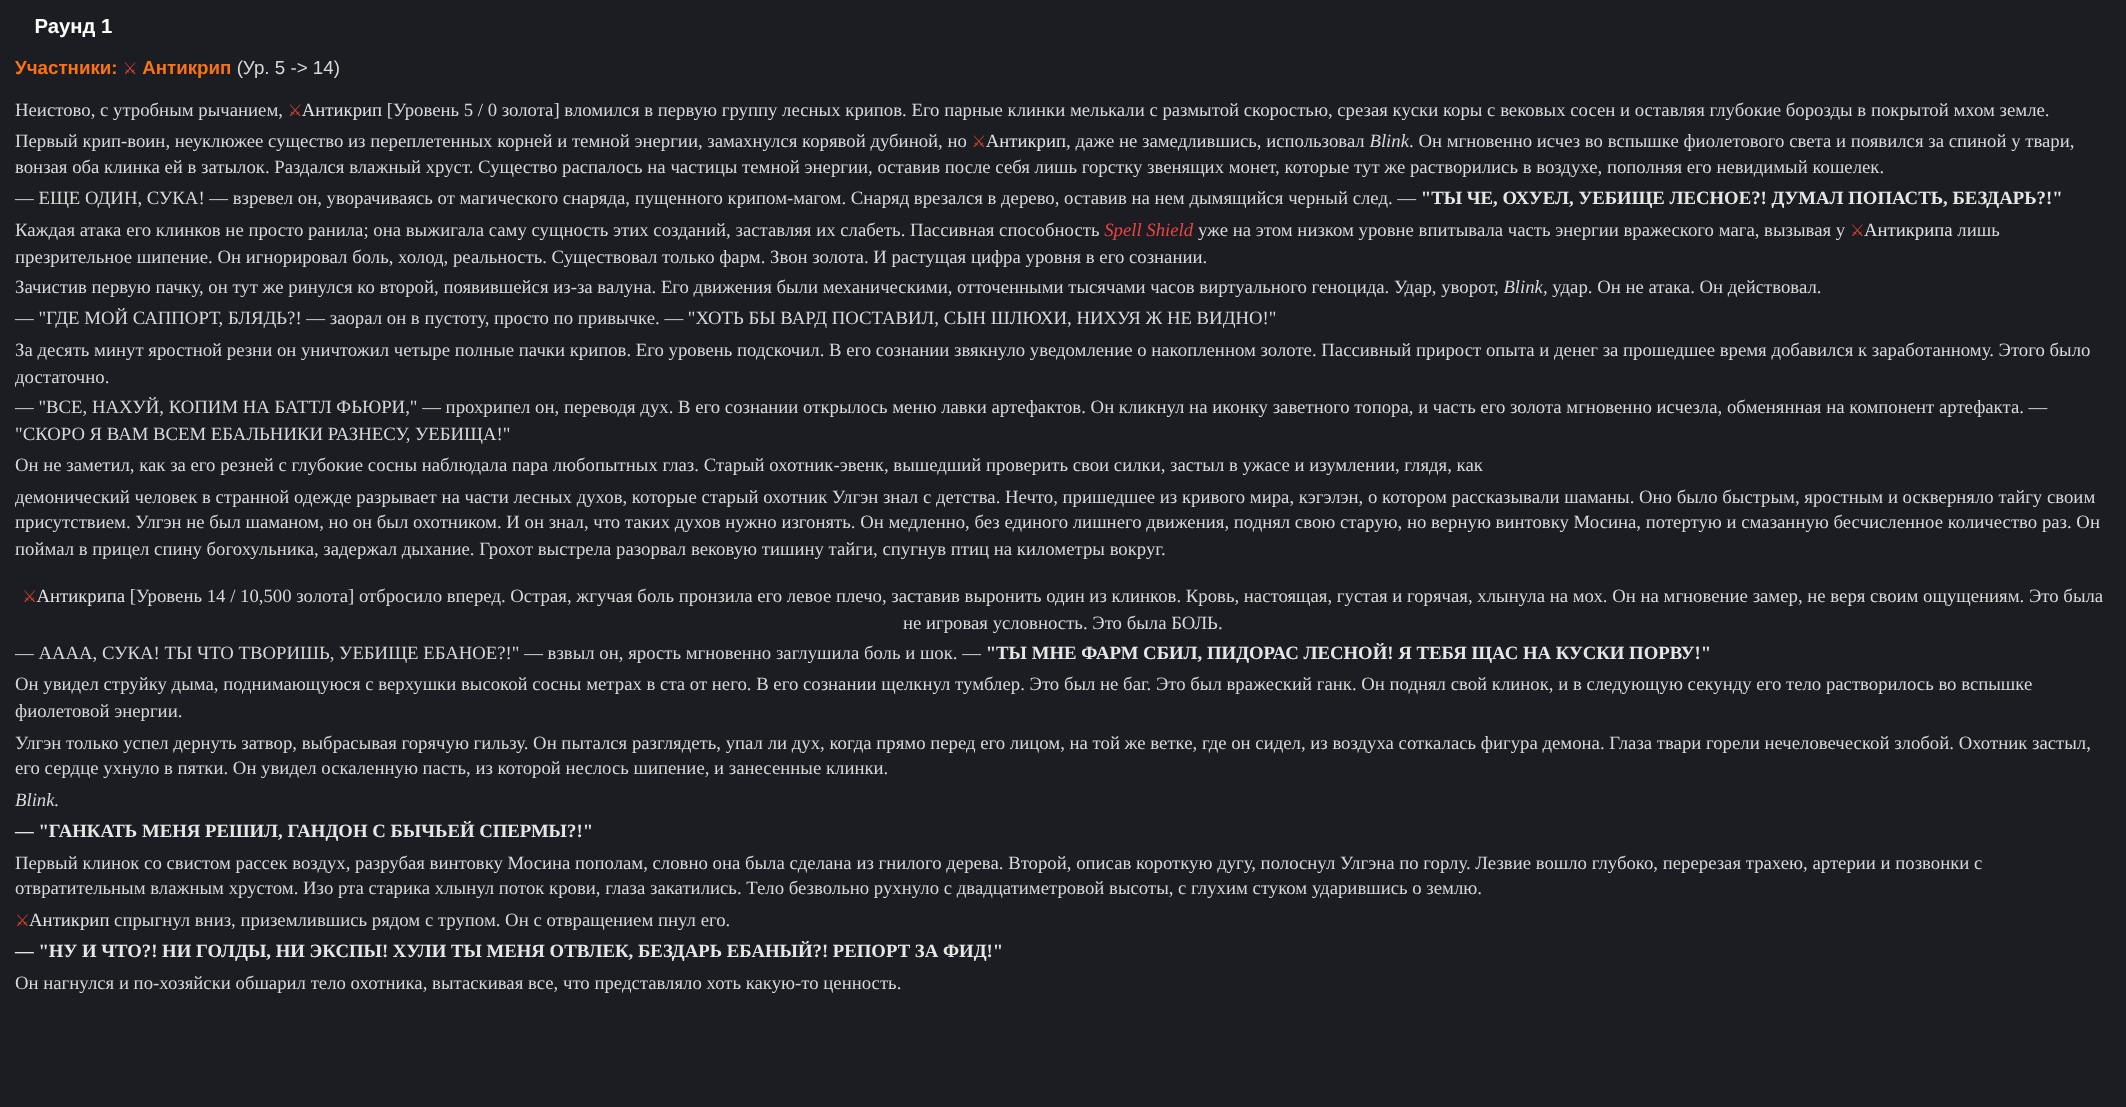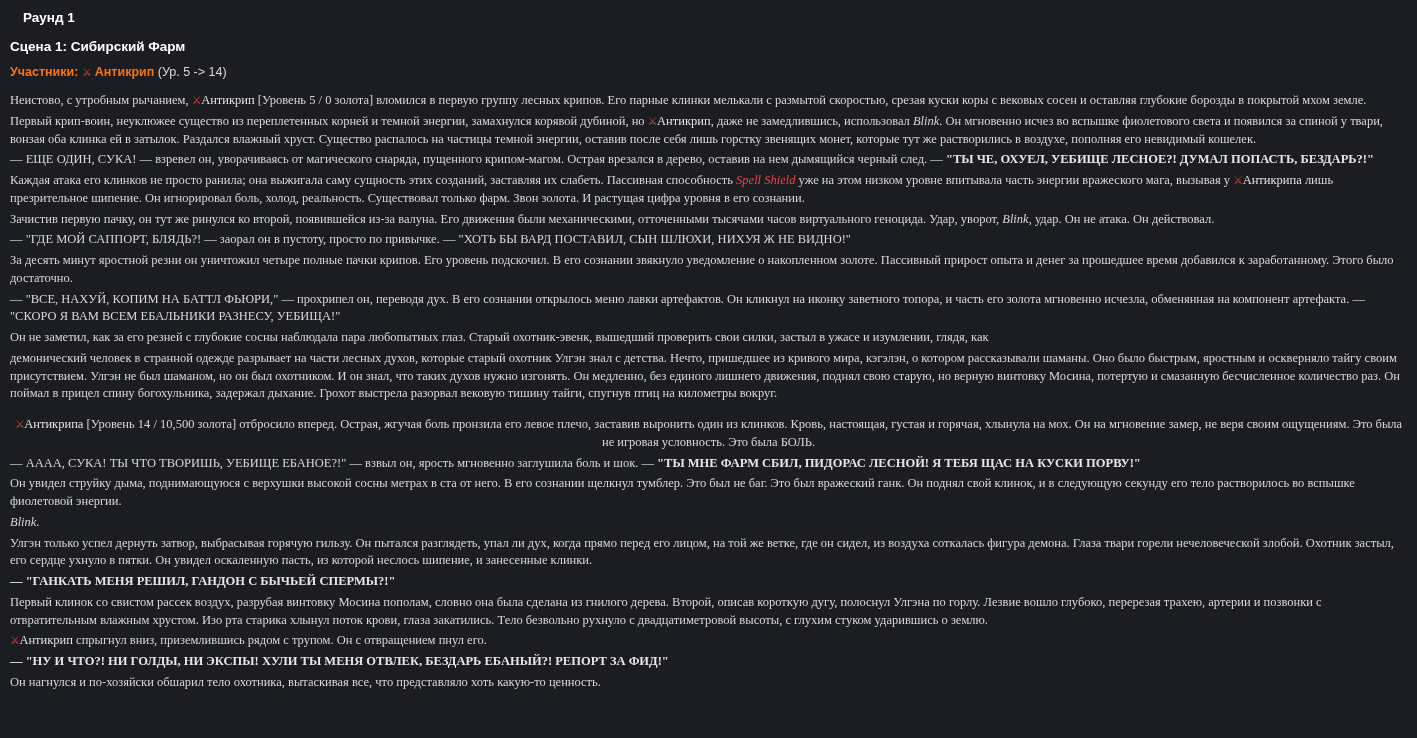--- a/index.html
+++ b/index.html
@@ -68,42 +68,41 @@
     font-style: italic;
     color: #ef4444;
     text-align: center;
   }
 </style>
 </head>
 <body>
 
 <div class="page">
   <div class="round-title">Раунд 1</div>
-  <div class="scene-title">Сцена 1: Сибирский Фарм</div>
   <div class="participants">
     <b>Участники:</b>
     <span class="hero-icon">⚔</span>
     <b>Антикрип</b>
     <span>(Ур. 5 -&gt; 14)</span>
   </div>
   <div id="story-body">
       <p><span>Неистово, с утробным рычанием, </span><span class="hero-icon">⚔</span><span class="hero">Антикрип</span><span> [Уровень 5 / 0 золота] вломился в первую группу лесных крипов. Его парные клинки мелькали с размытой скоростью, срезая куски коры с вековых сосен и оставляя глубокие борозды в покрытой мхом земле.</span></p>
       <p><span>Первый крип-воин, неуклюжее существо из переплетенных корней и темной энергии, замахнулся корявой дубиной, но </span><span class="hero-icon">⚔</span><span class="hero">Антикрип</span><span>, даже не замедлившись, использовал </span><span class="em">Blink</span><span>. Он мгновенно исчез во вспышке фиолетового света и появился за спиной у твари, вонзая оба клинка ей в затылок. Раздался влажный хруст. Существо распалось на частицы темной энергии, оставив после себя лишь горстку звенящих монет, которые тут же растворились в воздухе, пополняя его невидимый кошелек.</span></p>
-      <p><span>— ЕЩЕ ОДИН, СУКА! — взревел он, уворачиваясь от магического снаряда, пущенного крипом-магом. Острая врезался в дерево, оставив на нем дымящийся черный след. — </span><span class="shout">"ТЫ ЧЕ, ОХУЕЛ, УЕБИЩЕ ЛЕСНОЕ?! ДУМАЛ ПОПАСТЬ, БЕЗДАРЬ?!"</span></p>
+      <p><span>— ЕЩЕ ОДИН, СУКА! — взревел он, уворачиваясь от магического снаряда, пущенного крипом-магом. Снаряд врезался в дерево, оставив на нем дымящийся черный след. — </span><span class="shout">"ТЫ ЧЕ, ОХУЕЛ, УЕБИЩЕ ЛЕСНОЕ?! ДУМАЛ ПОПАСТЬ, БЕЗДАРЬ?!"</span></p>
       <p><span>Каждая атака его клинков не просто ранила; она выжигала саму сущность этих созданий, заставляя их слабеть. Пассивная способность </span><span class="sp">Spell Shield</span><span> уже на этом низком уровне впитывала часть энергии вражеского мага, вызывая у </span><span class="hero-icon">⚔</span><span class="hero">Антикрипа</span><span> лишь презрительное шипение. Он игнорировал боль, холод, реальность. Существовал только фарм. Звон золота. И растущая цифра уровня в его сознании.</span></p>
       <p><span>Зачистив первую пачку, он тут же ринулся ко второй, появившейся из-за валуна. Его движения были механическими, отточенными тысячами часов виртуального геноцида. Удар, уворот, </span><span class="em">Blink</span><span>, удар. Он не атака. Он действовал.</span></p>
       <p><span>— "ГДЕ МОЙ САППОРТ, БЛЯДЬ?! — заорал он в пустоту, просто по привычке. — "ХОТЬ БЫ ВАРД ПОСТАВИЛ, СЫН ШЛЮХИ, НИХУЯ Ж НЕ ВИДНО!"</span></p>
       <p><span>За десять минут яростной резни он уничтожил четыре полные пачки крипов. Его уровень подскочил. В его сознании звякнуло уведомление о накопленном золоте. Пассивный прирост опыта и денег за прошедшее время добавился к заработанному. Этого было достаточно.</span></p>
       <p><span>— "ВСЕ, НАХУЙ, КОПИМ НА БАТТЛ ФЬЮРИ," — прохрипел он, переводя дух. В его сознании открылось меню лавки артефактов. Он кликнул на иконку заветного топора, и часть его золота мгновенно исчезла, обменянная на компонент артефакта. — "СКОРО Я ВАМ ВСЕМ ЕБАЛЬНИКИ РАЗНЕСУ, УЕБИЩА!"</span></p>
       <p><span>Он не заметил, как за его резней с глубокие сосны наблюдала пара любопытных глаз. Старый охотник-эвенк, вышедший проверить свои силки, застыл в ужасе и изумлении, глядя, как</span></p>
       <p><span>демонический человек в странной одежде разрывает на части лесных духов, которые старый охотник Улгэн знал с детства. Нечто, пришедшее из кривого мира, кэгэлэн, о котором рассказывали шаманы. Оно было быстрым, яростным и оскверняло тайгу своим присутствием. Улгэн не был шаманом, но он был охотником. И он знал, что таких духов нужно изгонять. Он медленно, без единого лишнего движения, поднял свою старую, но верную винтовку Мосина, потертую и смазанную бесчисленное количество раз. Он поймал в прицел спину богохульника, задержал дыхание. Грохот выстрела разорвал вековую тишину тайги, спугнув птиц на километры вокруг.</span></p>
       <p class="gap"><span class="hero-icon">⚔</span><span class="hero">Антикрипа</span><span> [Уровень 14 / 10,500 золота] отбросило вперед. Острая, жгучая боль пронзила его левое плечо, заставив выронить один из клинков. Кровь, настоящая, густая и горячая, хлынула на мох. Он на мгновение замер, не веря своим ощущениям. Это была не игровая условность. Это была БОЛЬ.</span></p>
       <p><span>— АААА, СУКА! ТЫ ЧТО ТВОРИШЬ, УЕБИЩЕ ЕБАНОЕ?!" — взвыл он, ярость мгновенно заглушила боль и шок. — </span><span class="shout">"ТЫ МНЕ ФАРМ СБИЛ, ПИДОРАС ЛЕСНОЙ! Я ТЕБЯ ЩАС НА КУСКИ ПОРВУ!"</span></p>
       <p><span>Он увидел струйку дыма, поднимающуюся с верхушки высокой сосны метрах в ста от него. В его сознании щелкнул тумблер. Это был не баг. Это был вражеский ганк. Он поднял свой клинок, и в следующую секунду его тело растворилось во вспышке фиолетовой энергии.</span></p>
+      <p><span>Улгэн только успел дернуть затвор, выбрасывая горячую гильзу. Он пытался разглядеть, упал ли дух, когда прямо перед его лицом, на той же ветке, где он сидел, из воздуха соткалась фигура демона. Глаза твари горели нечеловеческой злобой. Охотник застыл, его сердце ухнуло в пятки. Он увидел оскаленную пасть, из которой неслось шипение, и занесенные клинки.</span></p>
       <p><span class="em">Blink.</span></p>
-      <p><span>Улгэн только успел дернуть затвор, выбрасывая горячую гильзу. Он пытался разглядеть, упал ли дух, когда прямо перед его лицом, на той же ветке, где он сидел, из воздуха соткалась фигура демона. Глаза твари горели нечеловеческой злобой. Охотник застыл, его сердце ухнуло в пятки. Он увидел оскаленную пасть, из которой неслось шипение, и занесенные клинки.</span></p>
       <p><span class="shout">— "ГАНКАТЬ МЕНЯ РЕШИЛ, ГАНДОН С БЫЧЬЕЙ СПЕРМЫ?!"</span></p>
       <p><span>Первый клинок со свистом рассек воздух, разрубая винтовку Мосина пополам, словно она была сделана из гнилого дерева. Второй, описав короткую дугу, полоснул Улгэна по горлу. Лезвие вошло глубоко, перерезая трахею, артерии и позвонки с отвратительным влажным хрустом. Изо рта старика хлынул поток крови, глаза закатились. Тело безвольно рухнуло с двадцатиметровой высоты, с глухим стуком ударившись о землю.</span></p>
       <p><span class="hero-icon">⚔</span><span class="hero">Антикрип</span><span> спрыгнул вниз, приземлившись рядом с трупом. Он с отвращением пнул его.</span></p>
       <p><span class="shout">— "НУ И ЧТО?! НИ ГОЛДЫ, НИ ЭКСПЫ! ХУЛИ ТЫ МЕНЯ ОТВЛЕК, БЕЗДАРЬ ЕБАНЫЙ?! РЕПОРТ ЗА ФИД!"</span></p>
       <p><span>Он нагнулся и по-хозяйски обшарил тело охотника, вытаскивая все, что представляло хоть какую-то ценность.</span></p>
     </div>
 </div>
 
 </body></html>

